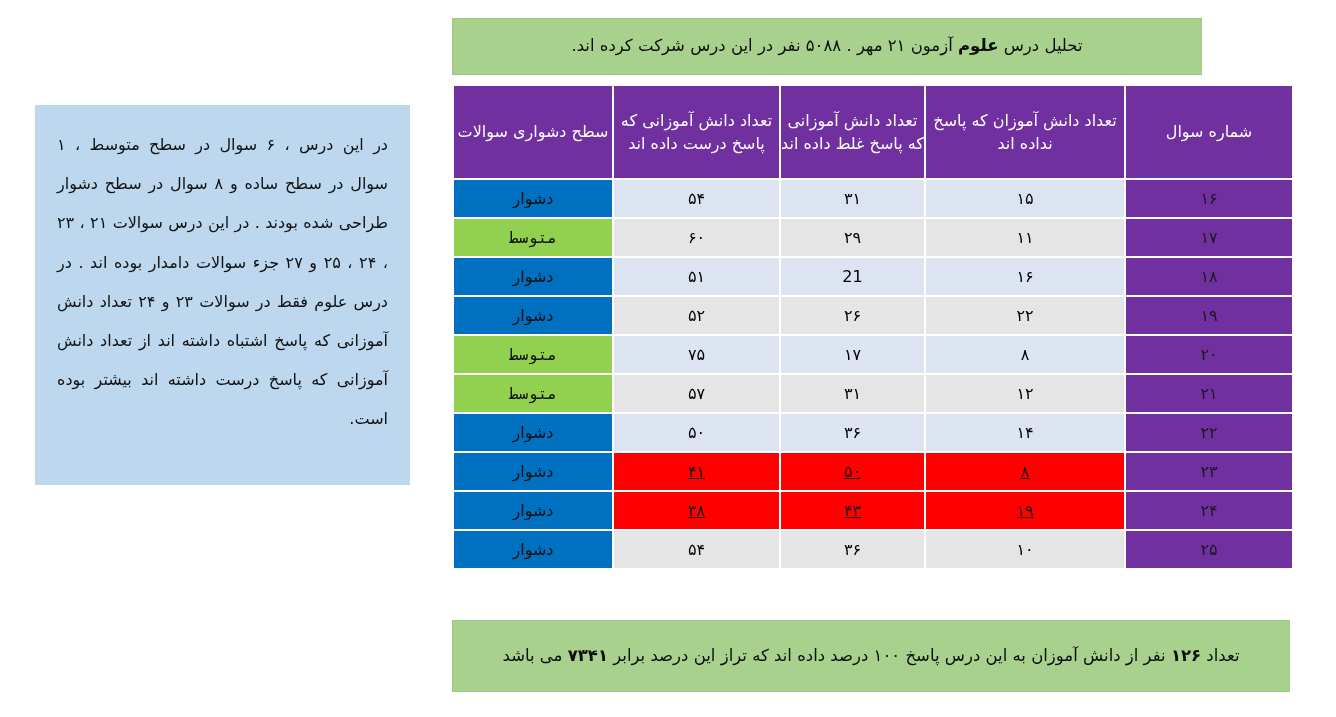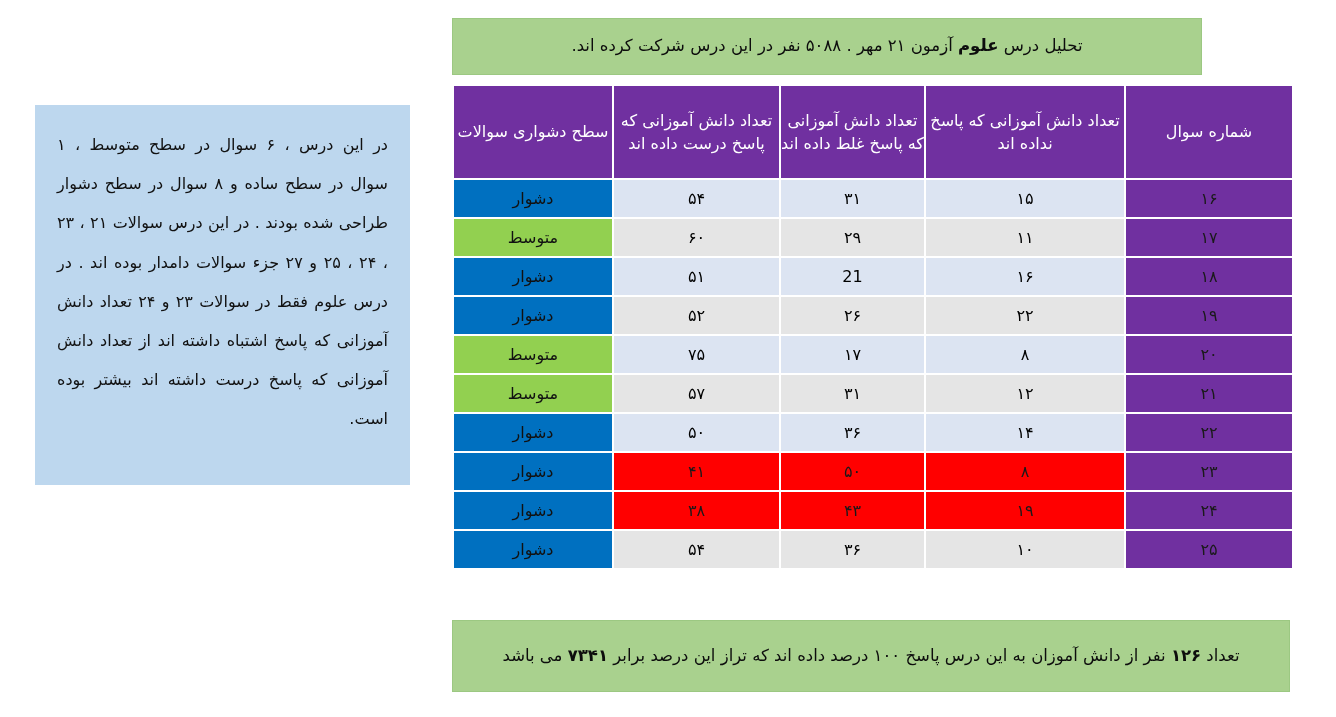--- a/index.html
+++ b/index.html
@@ -118,25 +118,25 @@
 
   tbody td { height: 37px; }
 
   .cell-qnum {
     background: #7030A0;
     color: #1a1a1a;
     font-size: 16px;
   }
   .cell-num        { background: #DCE4F2; }
   .row-alt .cell-num { background: #e5e5e5; }
-  .cell-num.flag   { background: #FF0000; color: #1a1a1a; }
+  .cell-num.flag   { background: #FF0000; color: #1a1a1a; text-decoration: underline; }
 
   .cell-diff { color: #111111; font-size: 16px; }
   .cell-diff.hard   { background: #0070C0; }
-  .cell-diff.medium { background: #92D050; }
+  .cell-diff.medium { background: #92D050; font-family: Liberation Mono, monospace; }
 </style>
 </head>
 <body>
 
 <div id="commentary-box">
   <div id="commentary-text">در این درس ، ۶ سوال در سطح متوسط ، ۱ سوال در سطح ساده و ۸ سوال در سطح دشوار طراحی شده بودند . در این درس سوالات ۲۱ ، ۲۳ ، ۲۴ ، ۲۵ و ۲۷ جزء سوالات دامدار بوده اند . در درس علوم فقط در سوالات ۲۳ و ۲۴ تعداد دانش آموزانی که پاسخ اشتباه داشته اند از تعداد دانش آموزانی که پاسخ درست داشته اند بیشتر بوده است.</div>
 </div>
 
 <div id="report-panel">
 
@@ -150,21 +150,21 @@
     <colgroup>
       <col class="col-qnum">
         <col class="col-none">
         <col class="col-wrong">
       <col class="col-right">
         <col class="col-diff">
     </colgroup>
     <thead>
       <tr>
         <th>شماره سوال</th>
-        <th>تعداد دانش آموزانی که پاسخ نداده اند</th>
+        <th>تعداد دانش آموزان که پاسخ نداده اند</th>
         <th>تعداد دانش آموزانی که پاسخ غلط داده اند</th>
         <th>تعداد دانش آموزانی که پاسخ درست داده اند</th>
         <th>سطح دشواری سوالات</th>
       </tr>
     </thead>
     <tbody id="table-body">
         <tr>
           <td class="cell-qnum">۱۶</td>
           <td class="cell-num">۱۵</td>
           <td class="cell-num">۳۱</td>

